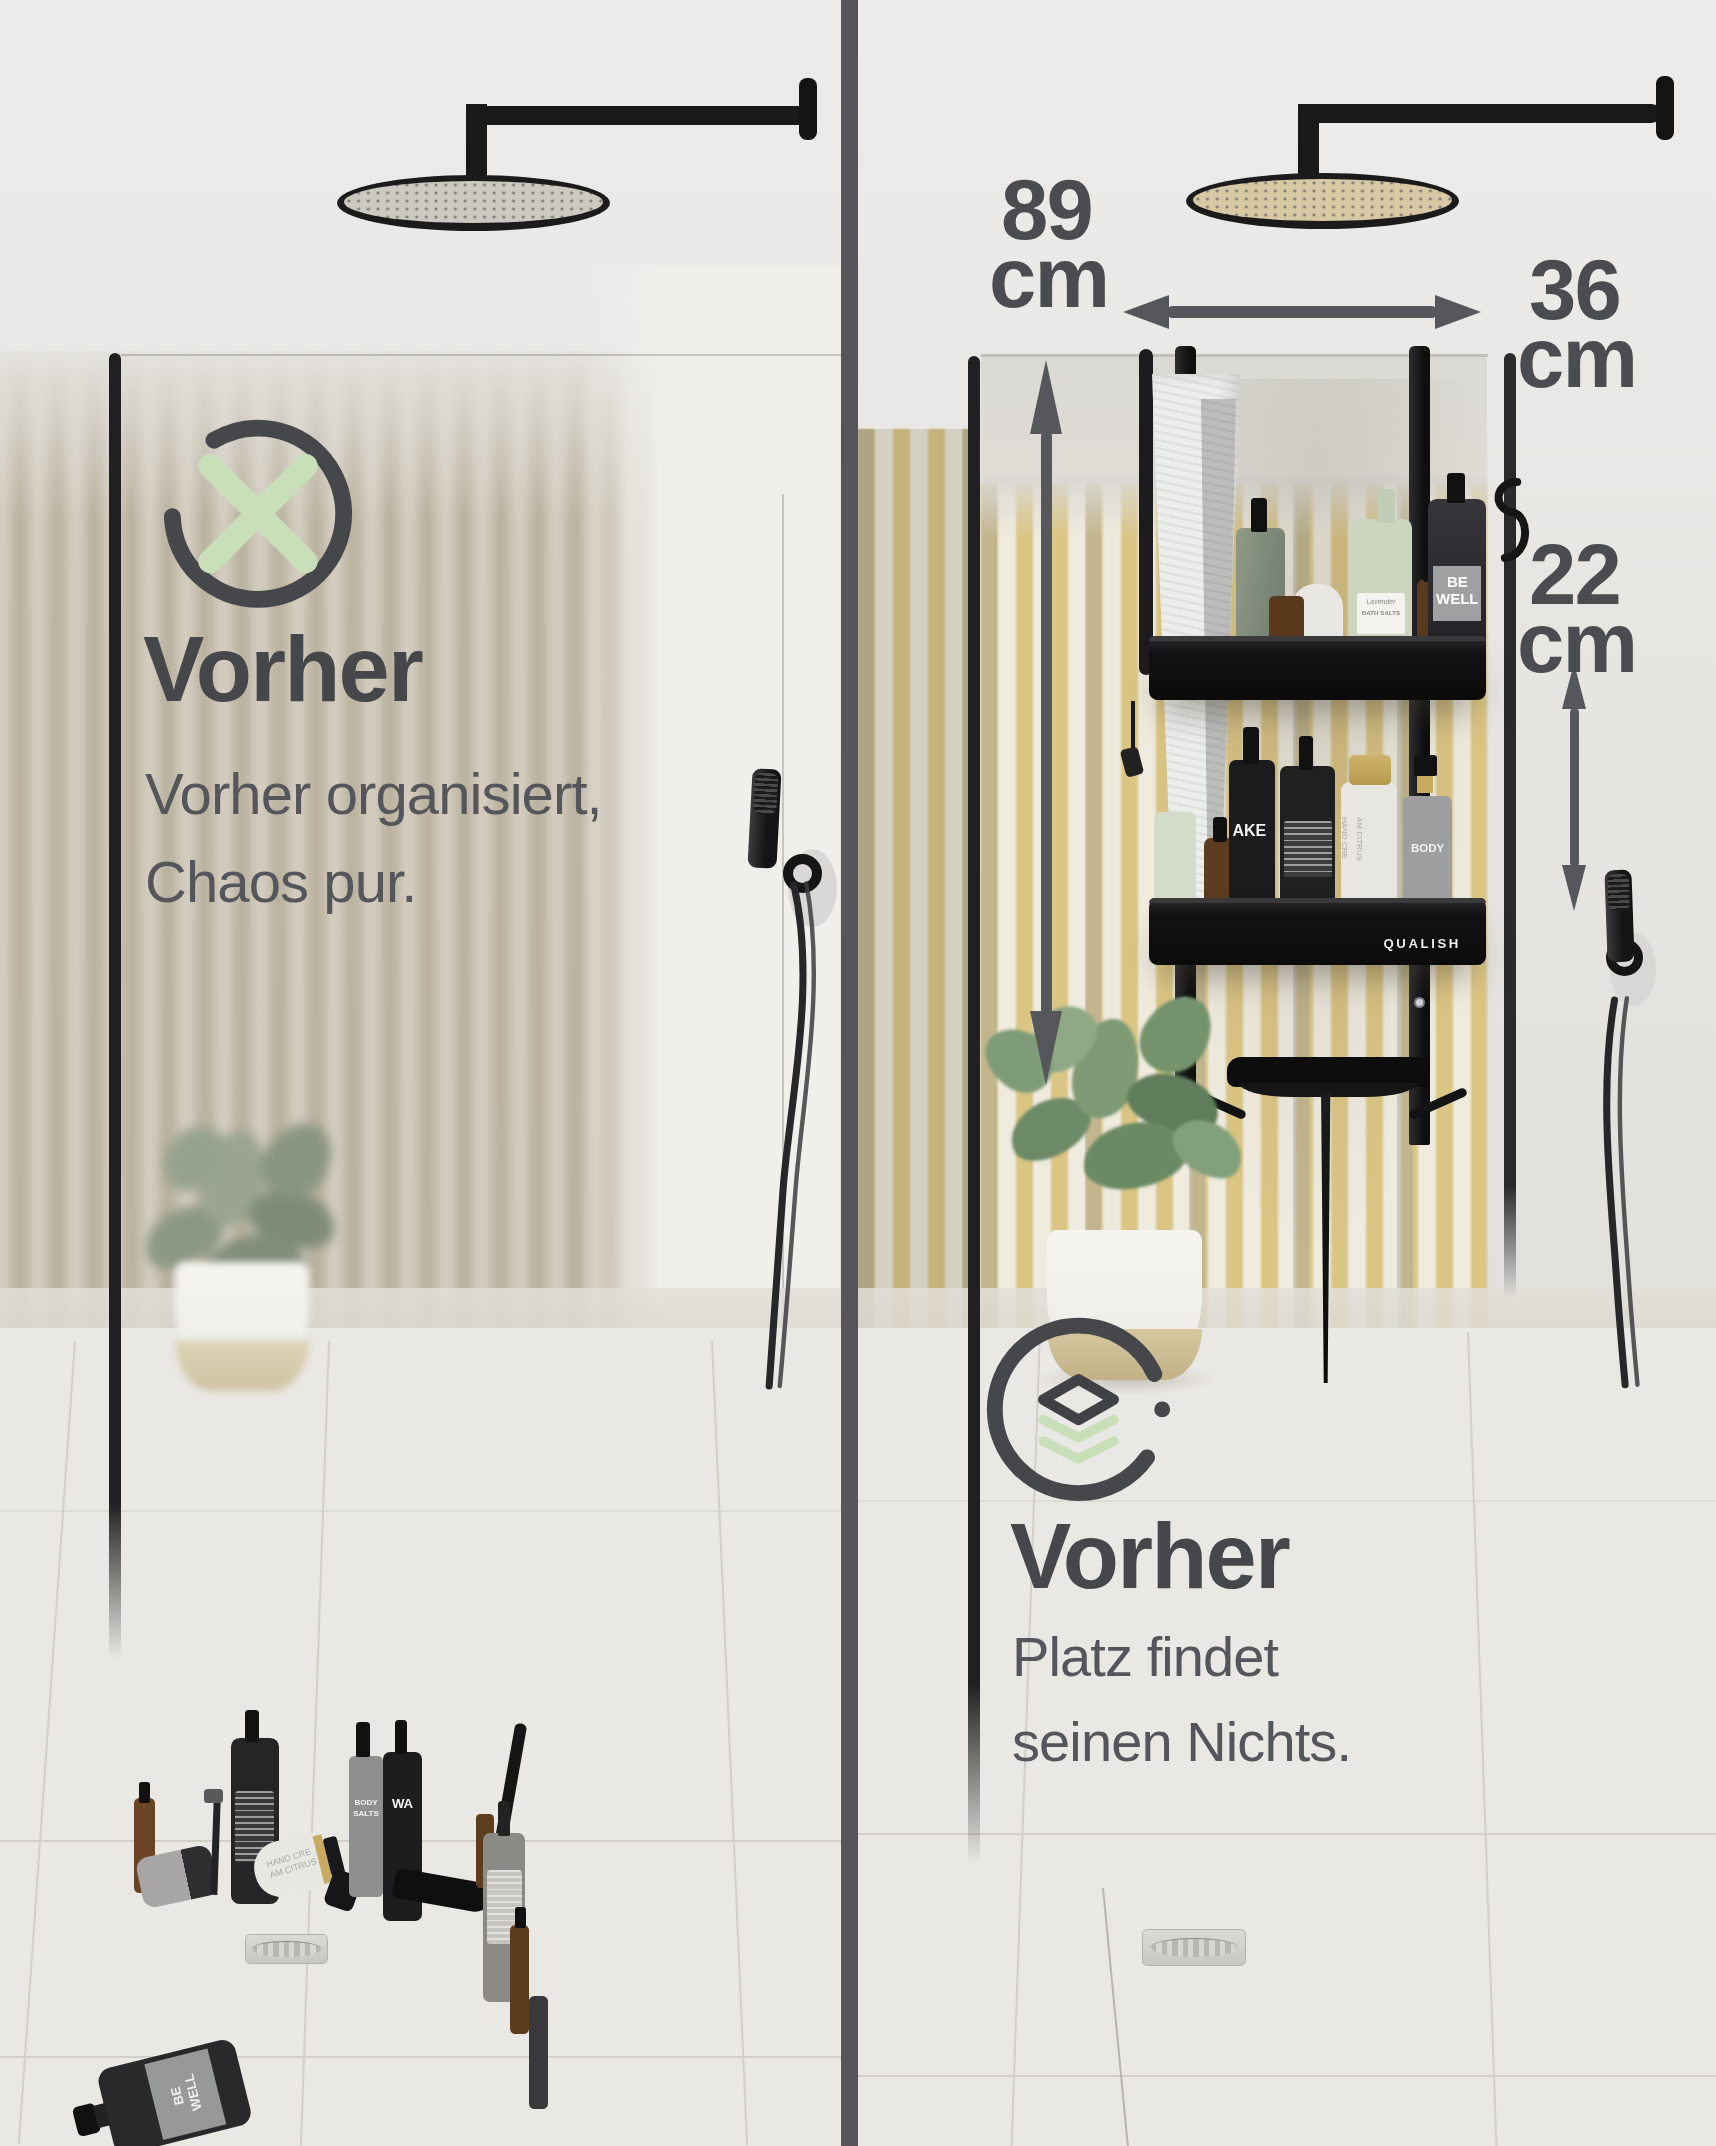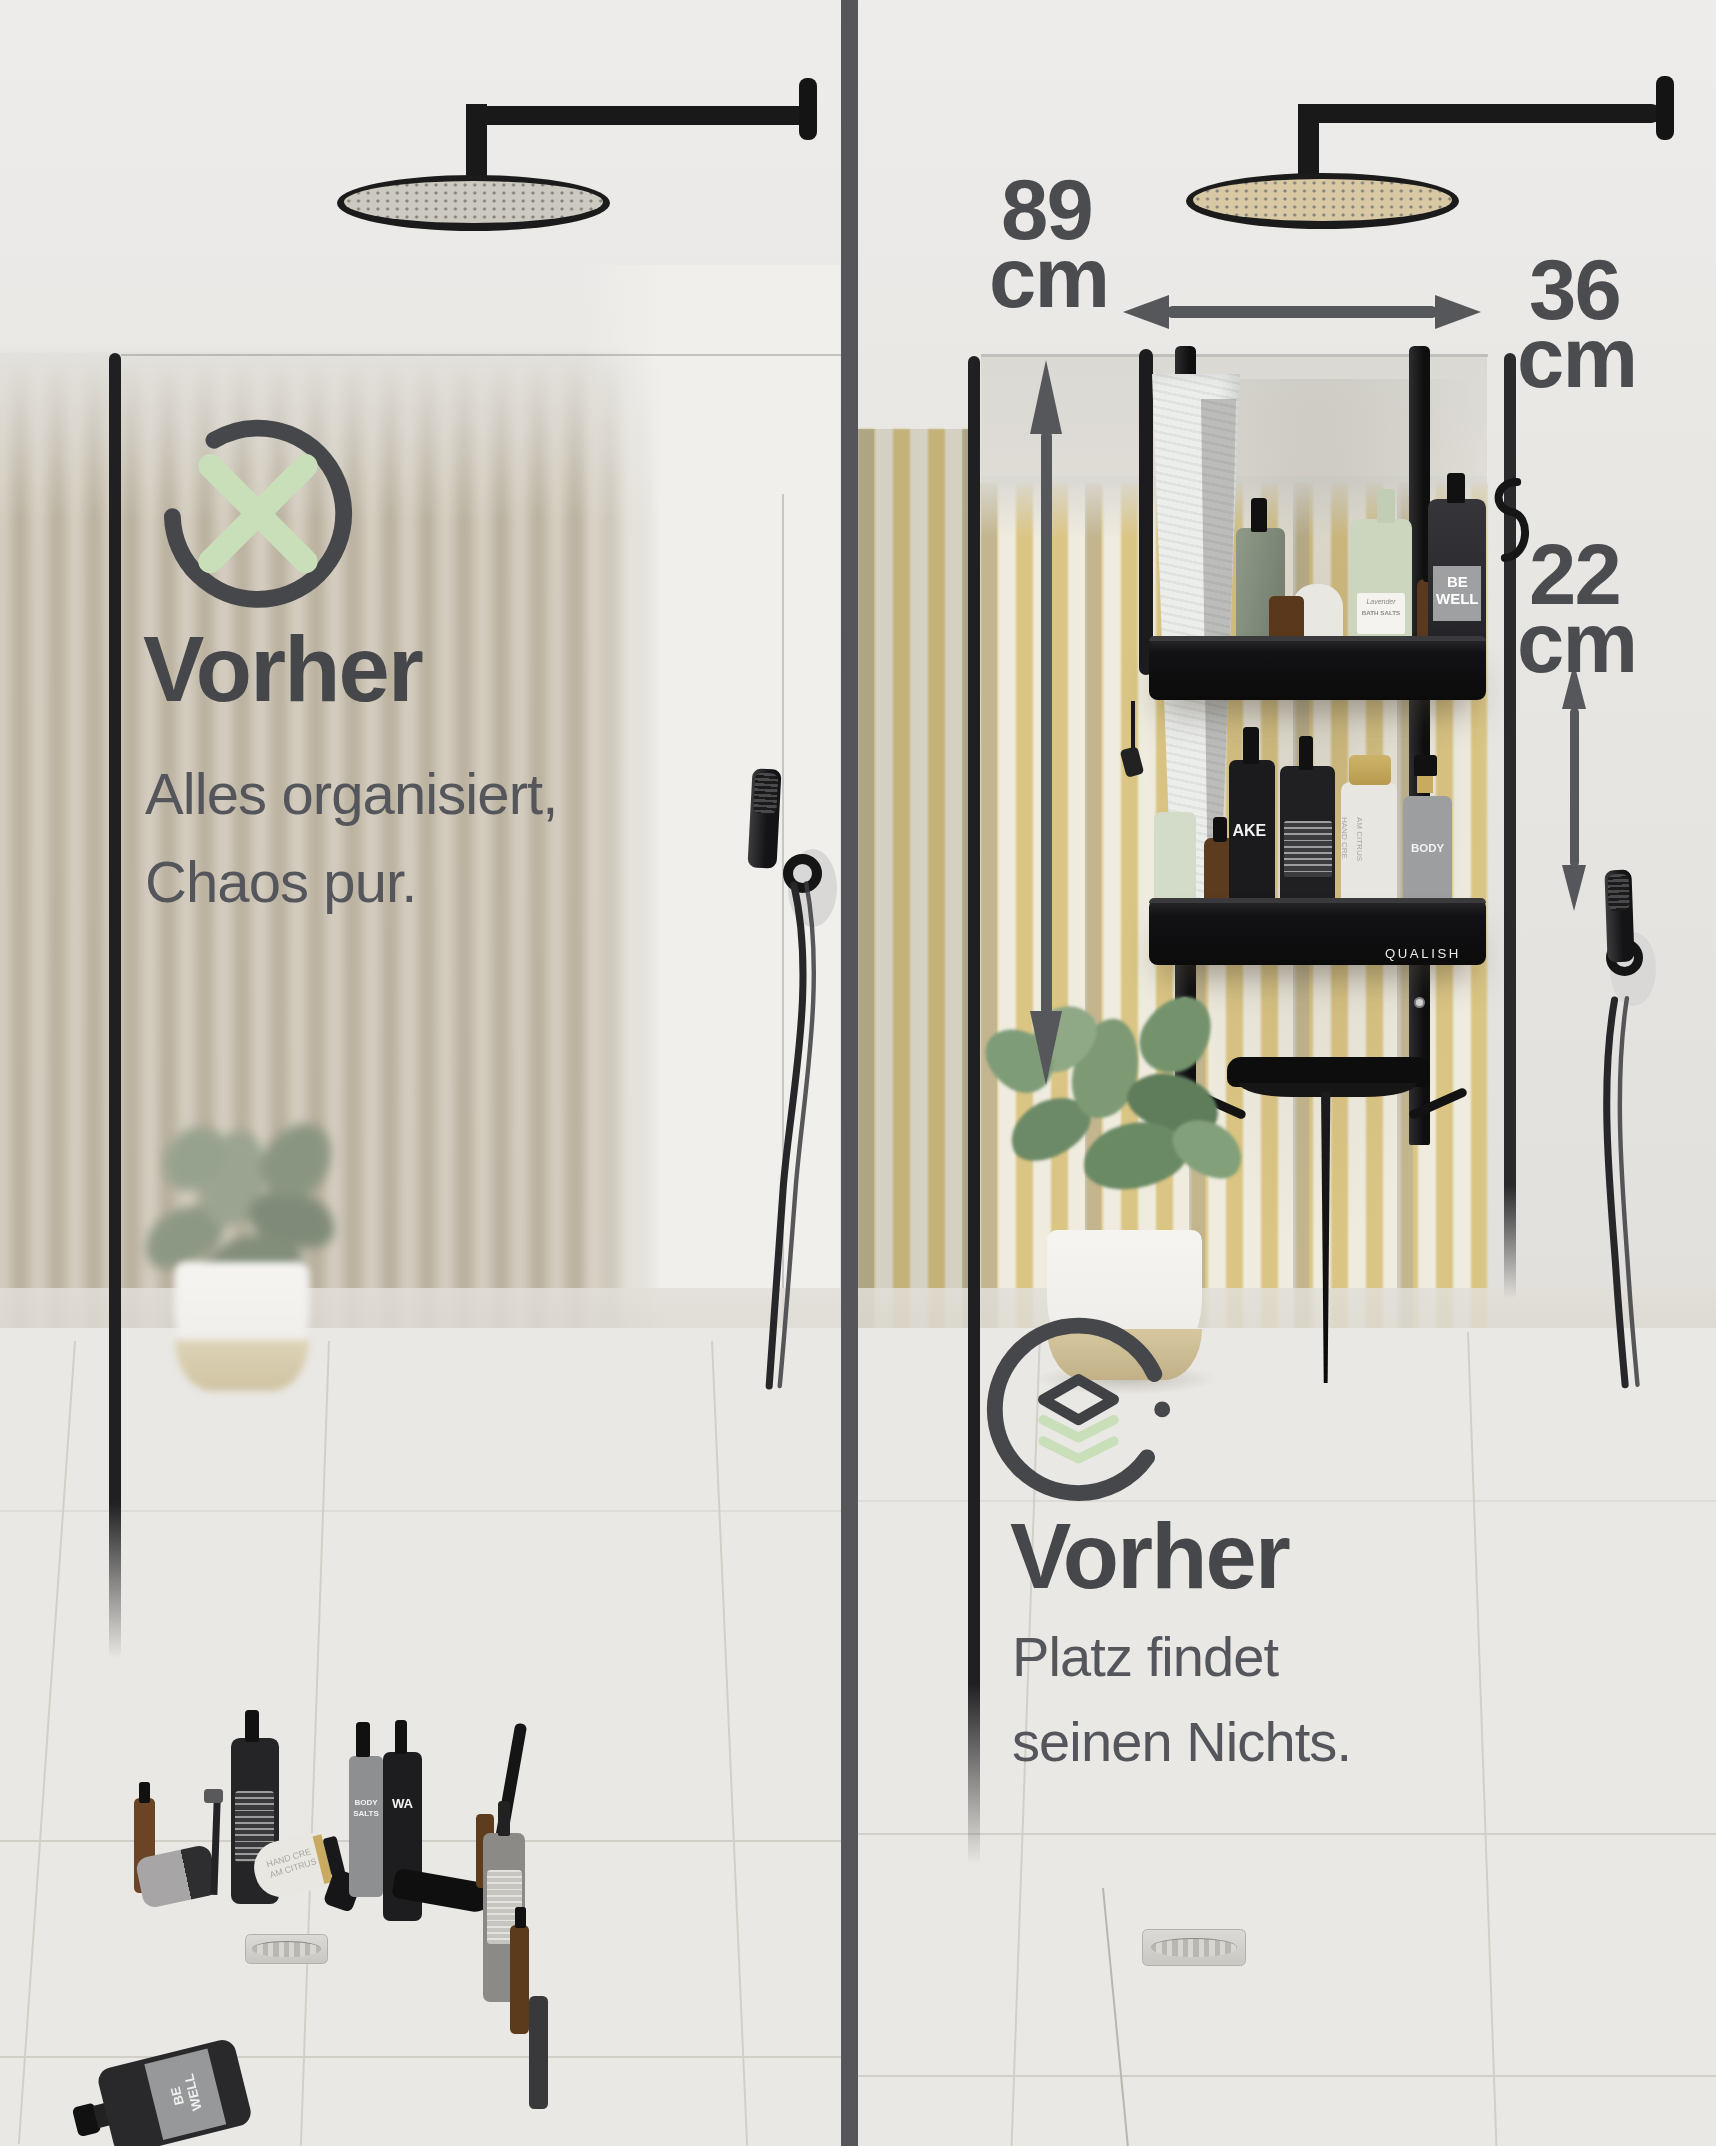--- a/index.html
+++ b/index.html
@@ -25,21 +25,21 @@
   .headface{position:absolute;left:7px;top:6.2px;right:7px;bottom:8px;border-radius:50%;
     background-color:#ccc9c1;background-image:radial-gradient(circle,#84817a 1.2px,rgba(0,0,0,0) 1.9px);background-size:9.7px 8px;}
   .headface.tan{background-color:#d8c9a4;}
   .pipe,.arm,.flange{background:#191919;}
   .arm{border-radius:9.7px;}
   .flange{border-radius:8px;background:#141414;}
 
   .strap{background:linear-gradient(90deg,#2e2e30,#0f0f10 70%);border-radius:5.3px 5.3px 2.6px 2.6px;}
   .basket{background:linear-gradient(180deg,#2c2c2e 0%,#121214 26%,#0b0b0c 100%);border-radius:8.8px;box-shadow:0 23px 35px -14px rgba(70,62,48,.5);}
   .basket-rim{position:absolute;left:0;top:0;right:0;height:5.3px;background:#3a3a3c;border-radius:8.8px 8.8px 0 0;}
-  .brand{position:absolute;right:25px;bottom:4px;color:#eceçe8;color:#ecebe8;font-size:13.2px;font-weight:400;letter-spacing:2.6px;}
+  .brand{position:absolute;right:25px;bottom:14px;color:#eceçe8;color:#ecebe8;font-size:13.2px;font-weight:700;letter-spacing:2.6px;}
   .screw{width:10.6px;height:10.6px;border-radius:50%;background:#cfcfd1;border:2.6px solid #7c7c80;}
 
   .bottle{border-radius:7px;}
   .pump{background:#111;border-radius:3.5px 3.5px 1.8px 1.8px;}
   .tri{width:0;height:0;}
   .tri-up{border-left:16px solid transparent;border-right:16px solid transparent;border-bottom:74px solid #56575b;}
   .tri-down{border-left:16px solid transparent;border-right:16px solid transparent;border-top:74px solid #56575b;}
   .tri-left{border-top:17.6px solid transparent;border-bottom:17.6px solid transparent;border-right:46px solid #56575b;}
   .tri-right{border-top:17.6px solid transparent;border-bottom:17.6px solid transparent;border-left:46px solid #56575b;}
   .tri-up.sm{border-left-width:12.4px;border-right-width:12.4px;border-bottom-width:46px;}
@@ -169,21 +169,21 @@
       </div>
     </div>
 
     <svg class="abs" style="left:152px;top:413px" width="212" height="212" viewBox="0 0 240 240">
       <circle cx="120" cy="114" r="97" fill="none" stroke="#45474a" stroke-width="19" stroke-linecap="round" pathLength="360" stroke-dasharray="178 61 121"></circle>
       <line x1="66" y1="60" x2="174" y2="168" stroke="#c9dfba" stroke-width="27" stroke-linecap="round"></line>
       <line x1="174" y1="60" x2="66" y2="168" stroke="#c9dfba" stroke-width="27" stroke-linecap="round"></line>
     </svg>
     <div class="abs title" style="left:143px;top:623px">Vorher</div>
     <div class="abs subtitle" style="left:145px;top:750px">
-      <span>Alles organisiert,</span>
+      <span>Vorher organisiert,</span>
       <span>Chaos pur.</span>
     </div>
   </section>
 
   <div class="divider"></div>
 
   <section class="panel panel-right">
     <div class="abs wall" style="left:0;top:0;width:858px;height:1337px"></div>
 
     <div class="abs slats-bright" style="left:0;top:429px;width:111px;height:902px;filter:blur(0.9px)"></div>

